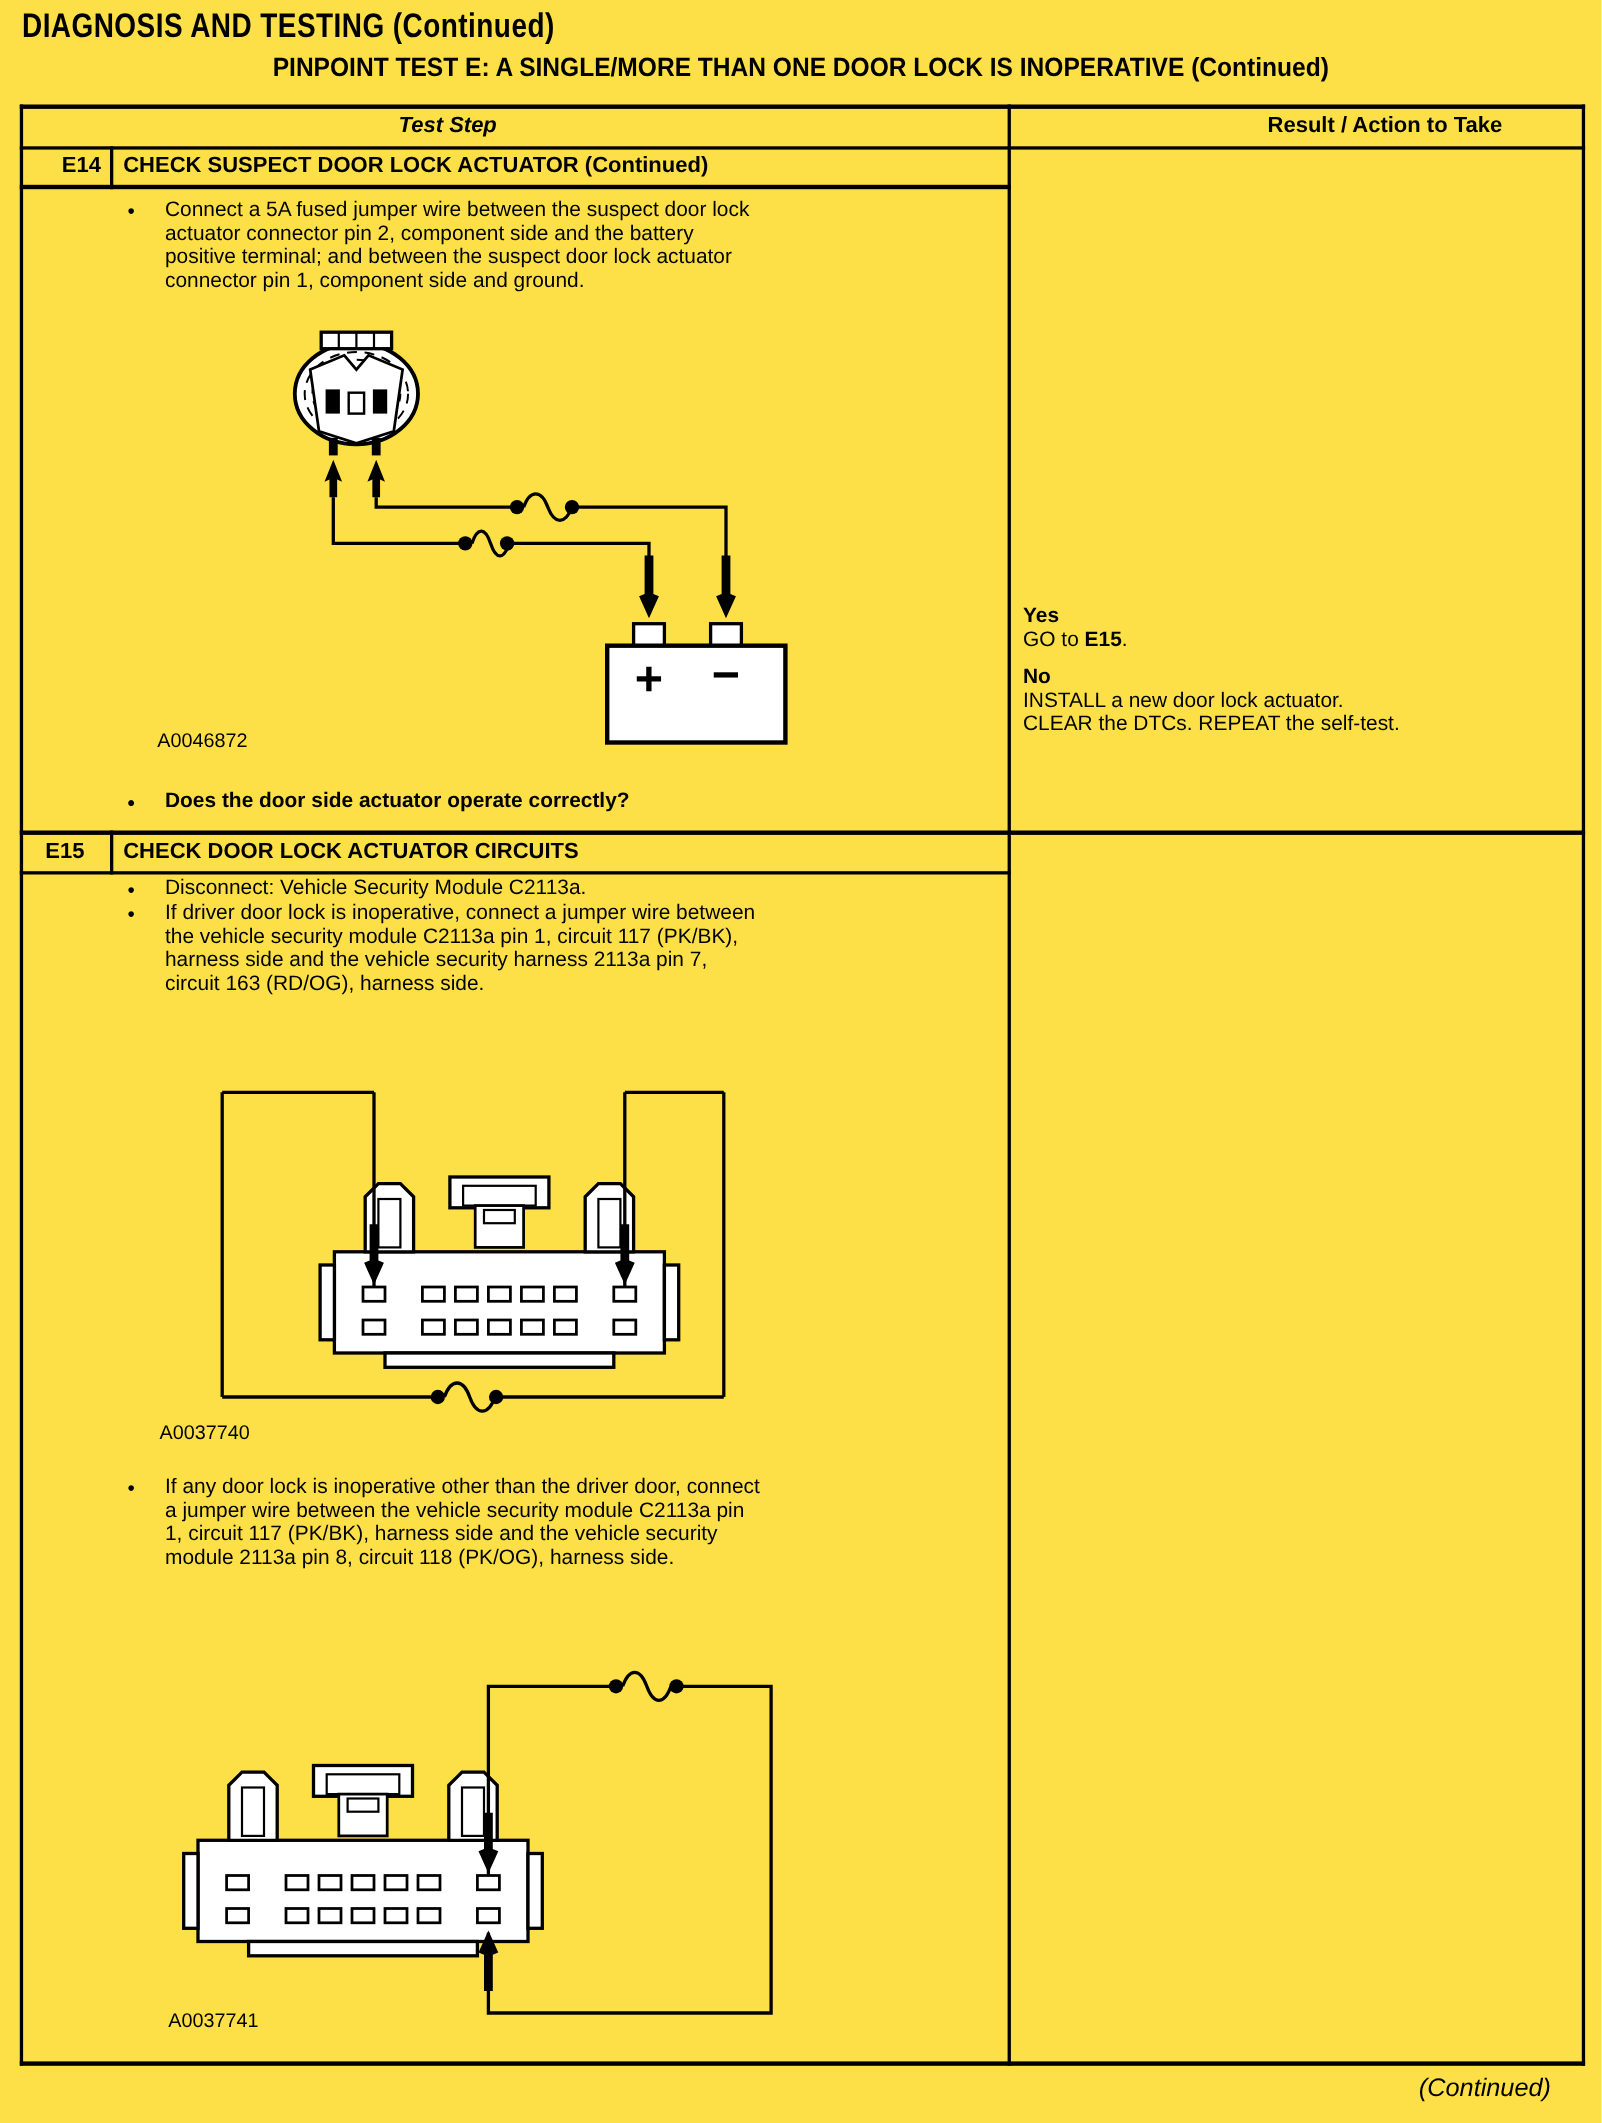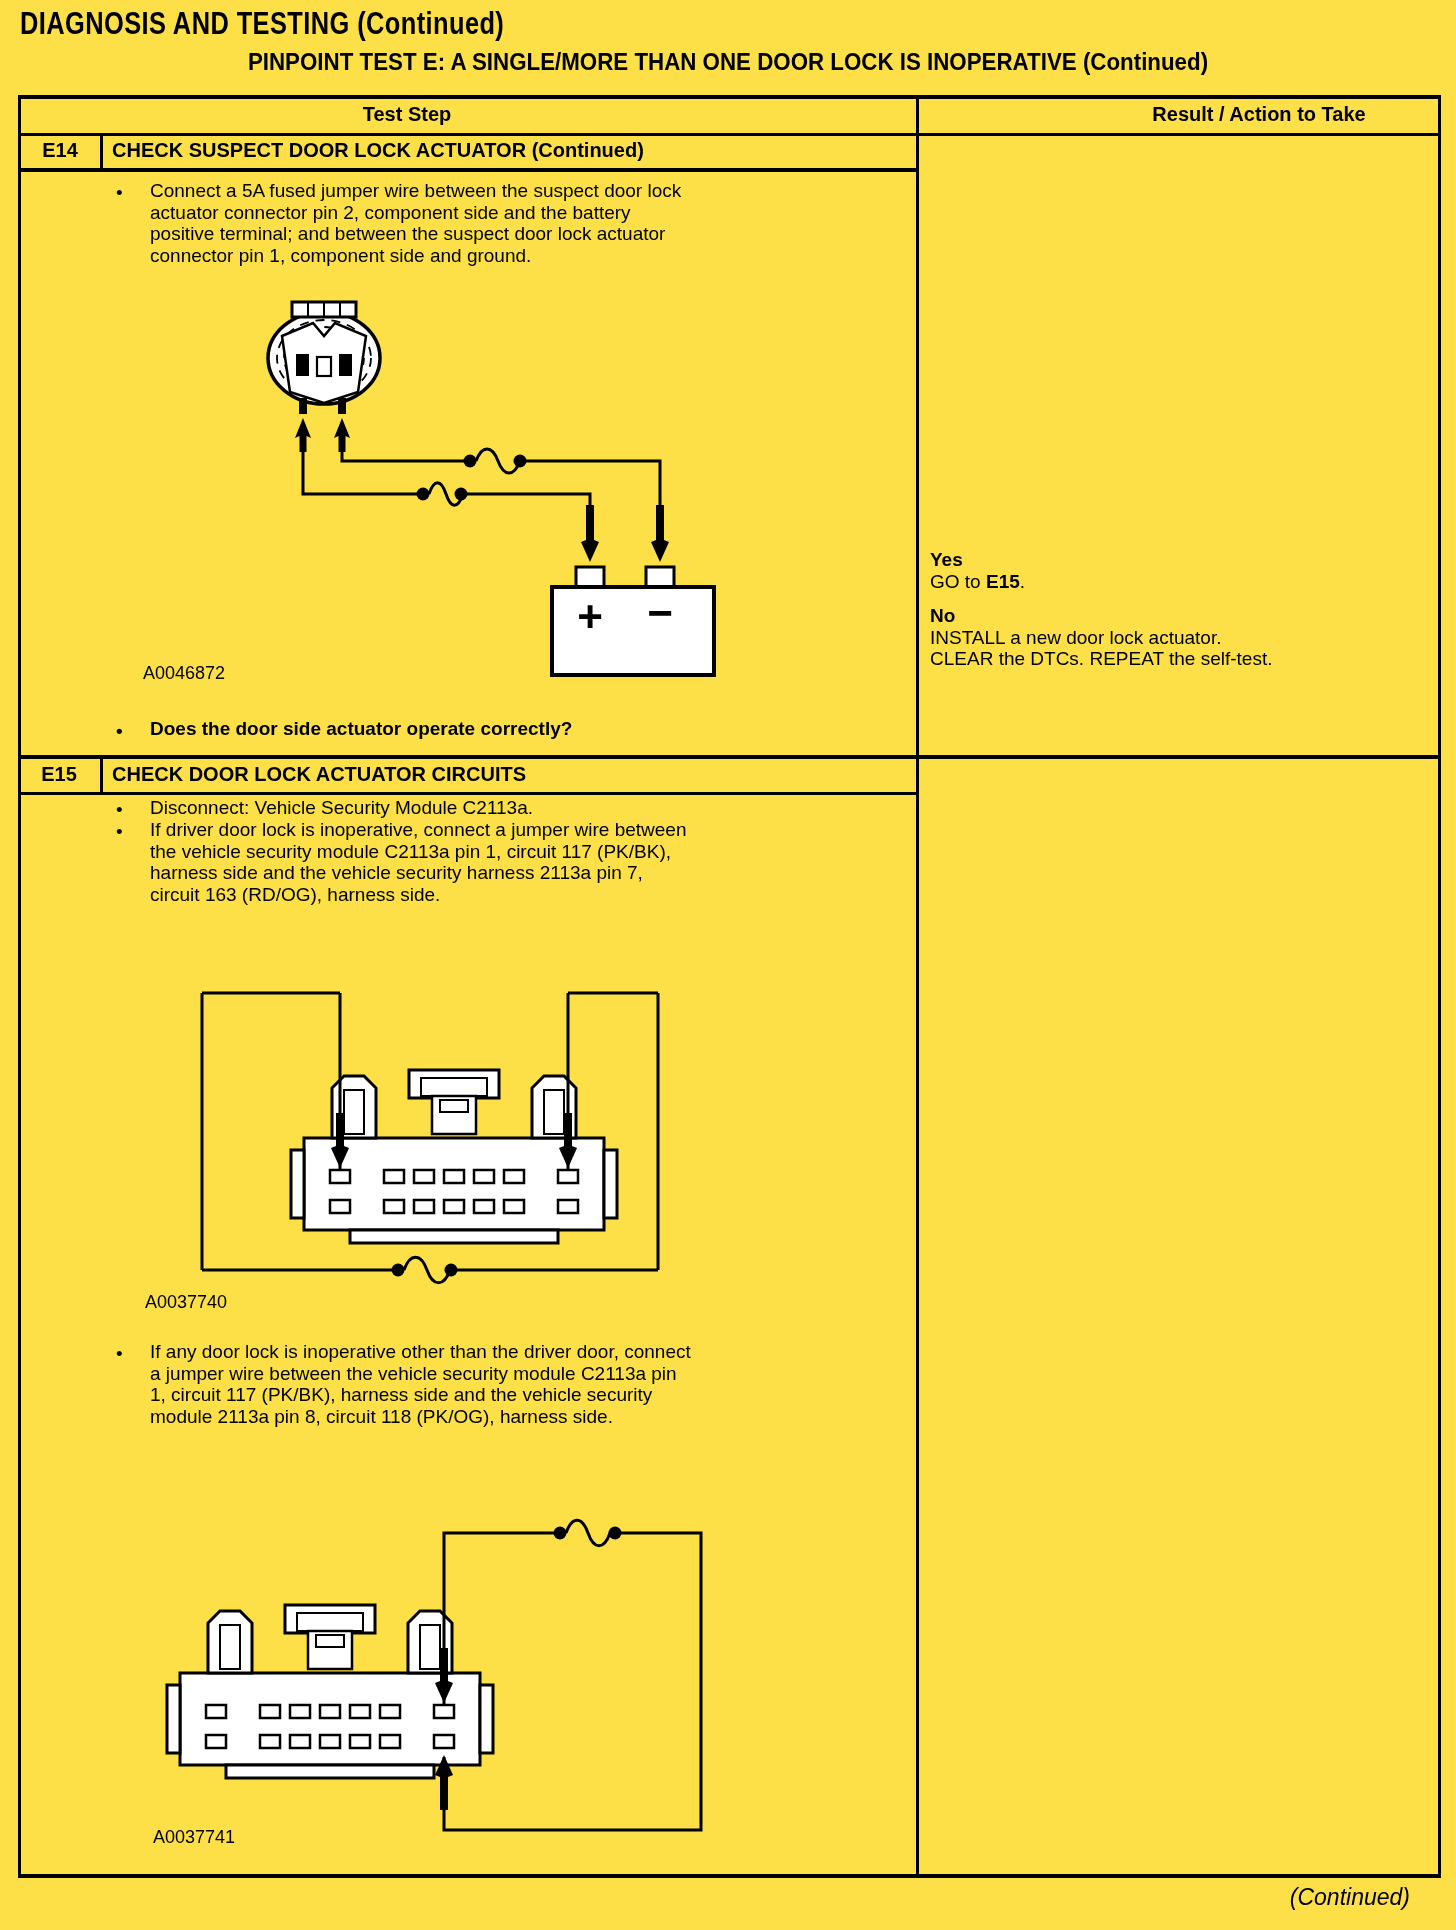--- a/index.html
+++ b/index.html
@@ -33,24 +33,24 @@
   <div class="rule" style="left:18px;top:168px;width:901px;height:4px;"></div>
   <div class="rule" style="left:18px;top:755px;width:1423px;height:4px;"></div>
   <div class="rule" style="left:18px;top:792px;width:901px;height:3px;"></div>
   <div class="rule" style="left:18px;top:1874px;width:1423px;height:4px;"></div>
   <div class="rule" style="left:18px;top:95px;width:3px;height:1783px;"></div>
   <div class="rule" style="left:1438px;top:95px;width:3px;height:1783px;"></div>
   <div class="rule" style="left:916px;top:95px;width:3px;height:1783px;"></div>
   <div class="rule" style="left:100px;top:133px;width:3px;height:39px;"></div>
   <div class="rule" style="left:100px;top:755px;width:3px;height:40px;"></div>
 
-  <div class="abs hdr" style="left:18px;top:103px;width:778px;">Test Step</div>
+  <div class="abs hdr" style="left:18px;top:103px;width:778px;font-style:italic;">Test Step</div>
   <div class="abs hdr" style="left:968px;top:103px;width:550px;padding-left:16px;">Result / Action to Take</div>
 
-  <div class="abs rowid" style="left:12px;top:139px;width:96px;">E14</div>
+  <div class="abs rowid" style="left:26px;top:139px;width:96px;">E14</div>
   <div class="abs rowtitle" style="left:112px;top:139px;">CHECK SUSPECT DOOR LOCK ACTUATOR (Continued)</div>
 
   <div class="abs bullet-dot" style="left:116px;top:183px;">•</div>
   <div class="abs body-txt" style="left:150px;top:180px;">
     <div>Connect a 5A fused jumper wire between the suspect door lock</div>
     <div>actuator connector pin 2, component side and the battery</div>
     <div>positive terminal; and between the suspect door lock actuator</div>
     <div>connector pin 1, component side and ground.</div>
   </div>
 

